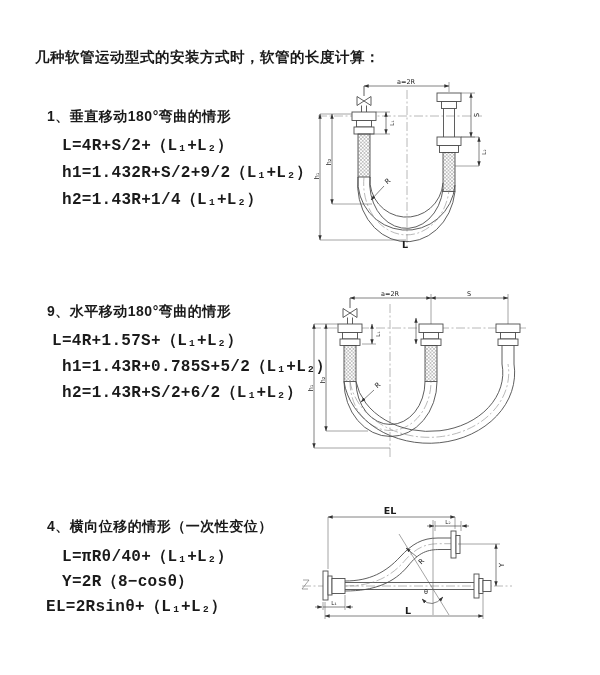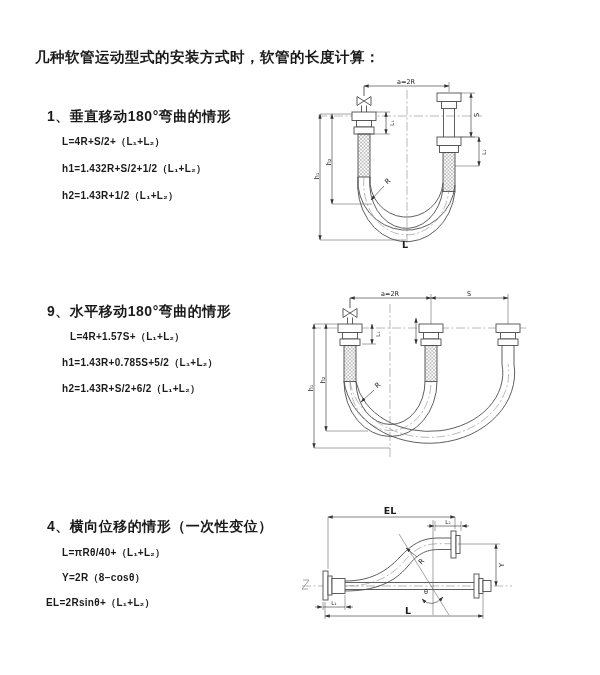--- a/index.html
+++ b/index.html
@@ -1,43 +1,43 @@
 <!DOCTYPE html>
 <html><head>
 <meta charset="utf-8">
 <style>
   html,body{margin:0;padding:0;}
   body{width:600px;height:675px;background:#ffffff;position:relative;overflow:hidden;
        font-family:"Liberation Sans",sans-serif;color:#1a1a1a;}
   .title{position:absolute;left:35px;top:20px;font-size:14.5px;font-weight:700;letter-spacing:.5px;margin-top:28px;}
   .sec-h{position:absolute;font-size:14px;font-weight:700;letter-spacing:.5px;text-align:center;}
-  .frm{position:absolute;font-size:10px;font-weight:600;letter-spacing:.3px;
-       font-family:Liberation Sans, sans-serif;text-align:center;}
+  .frm{position:absolute;font-size:16px;font-weight:600;letter-spacing:.3px;
+       font-family:Liberation Mono, monospace;text-align:center;}
   svg{position:absolute;}
   .ln{fill:none;stroke:#4d4d4d;stroke-width:.9;}
   .pc{fill:#ffffff;stroke:#4d4d4d;stroke-width:.9;}
   .hose{fill:url(#hx);stroke:#4d4d4d;stroke-width:.9;}
   .cl{fill:none;stroke:#7f7f7f;stroke-width:.55;stroke-dasharray:9 2.5 2 2.5;}
   .thin{fill:none;stroke:#5a5a5a;stroke-width:.55;}
   .dim{fill:none;stroke:#3f3f3f;stroke-width:.65;}
   svg text{fill:#1c1c1c;font-family:"DejaVu Sans","Liberation Sans",sans-serif;}
   .t5{font-size:5.5px;}.t6{font-size:6.5px;}.t7{font-size:7px;}.t9{font-size:9.5px;font-weight:600;}
 </style>
 </head>
 <body>
 
 <div class="title">几种软管运动型式的安装方式时，软管的长度计算：</div>
 
 <div class="sec-h" style="left:47px;top:108px">1、垂直移动180°弯曲的情形</div>
 <div class="frm" style="left:62px;top:135px">L=4R+S/2+（L₁+L₂）</div>
-<div class="frm" style="left:62px;top:162px">h1=1.432R+S/2+1/2（L₁+L₂）</div>
-<div class="frm" style="left:62px;top:189px">h2=1.43R+1/2（L₁+L₂）</div>
+<div class="frm" style="left:62px;top:162px">h1=1.432R+S/2+9/2（L₁+L₂）</div>
+<div class="frm" style="left:62px;top:189px">h2=1.43R+1/4（L₁+L₂）</div>
 
 <div class="sec-h" style="left:47px;top:303px">9、水平移动180°弯曲的情形</div>
-<div class="frm" style="left:70px;top:330px">L=4R+1.57S+（L₁+L₂）</div>
+<div class="frm" style="left:52px;top:330px">L=4R+1.57S+（L₁+L₂）</div>
 <div class="frm" style="left:62px;top:356px">h1=1.43R+0.785S+5/2（L₁+L₂）</div>
 <div class="frm" style="left:62px;top:382px">h2=1.43R+S/2+6/2（L₁+L₂）</div>
 
 <div class="sec-h" style="left:47px;top:518px">4、横向位移的情形（一次性变位）</div>
 <div class="frm" style="left:62px;top:546px">L=πRθ/40+（L₁+L₂）</div>
 <div class="frm" style="left:62px;top:571px">Y=2R（8−cosθ）</div>
 <div class="frm" style="left:46px;top:596px">EL=2Rsinθ+（L₁+L₂）</div>
 
 <svg style="left:312px;top:76px" width="245" height="176" viewBox="0 0 245 176">
   <defs>

